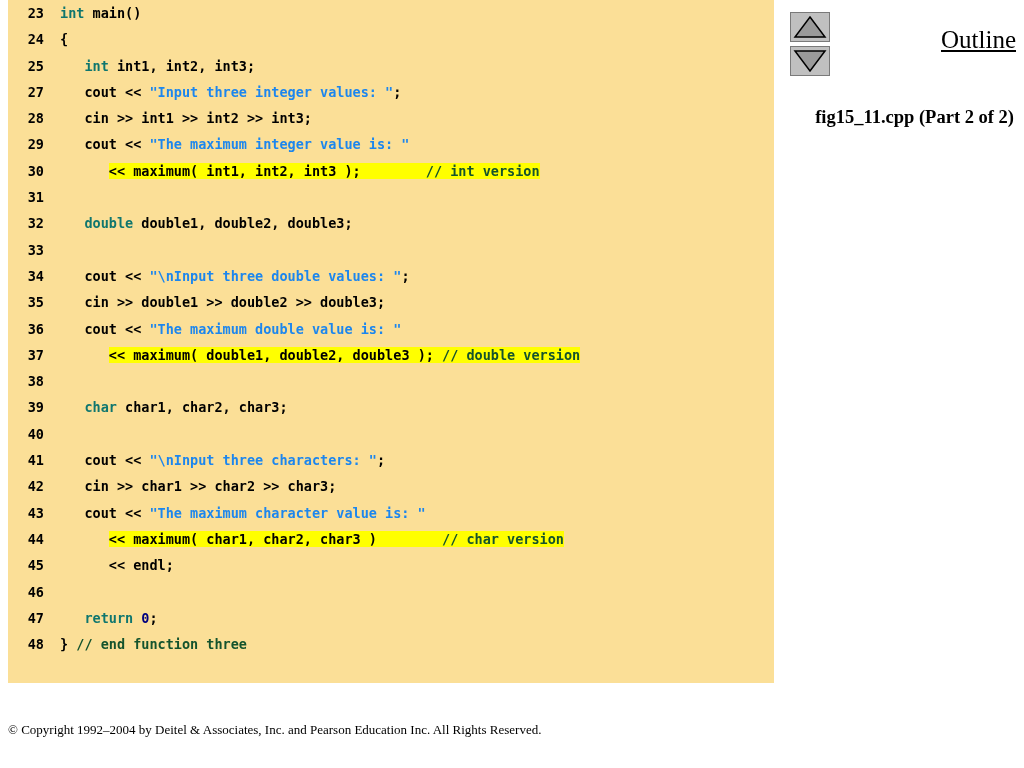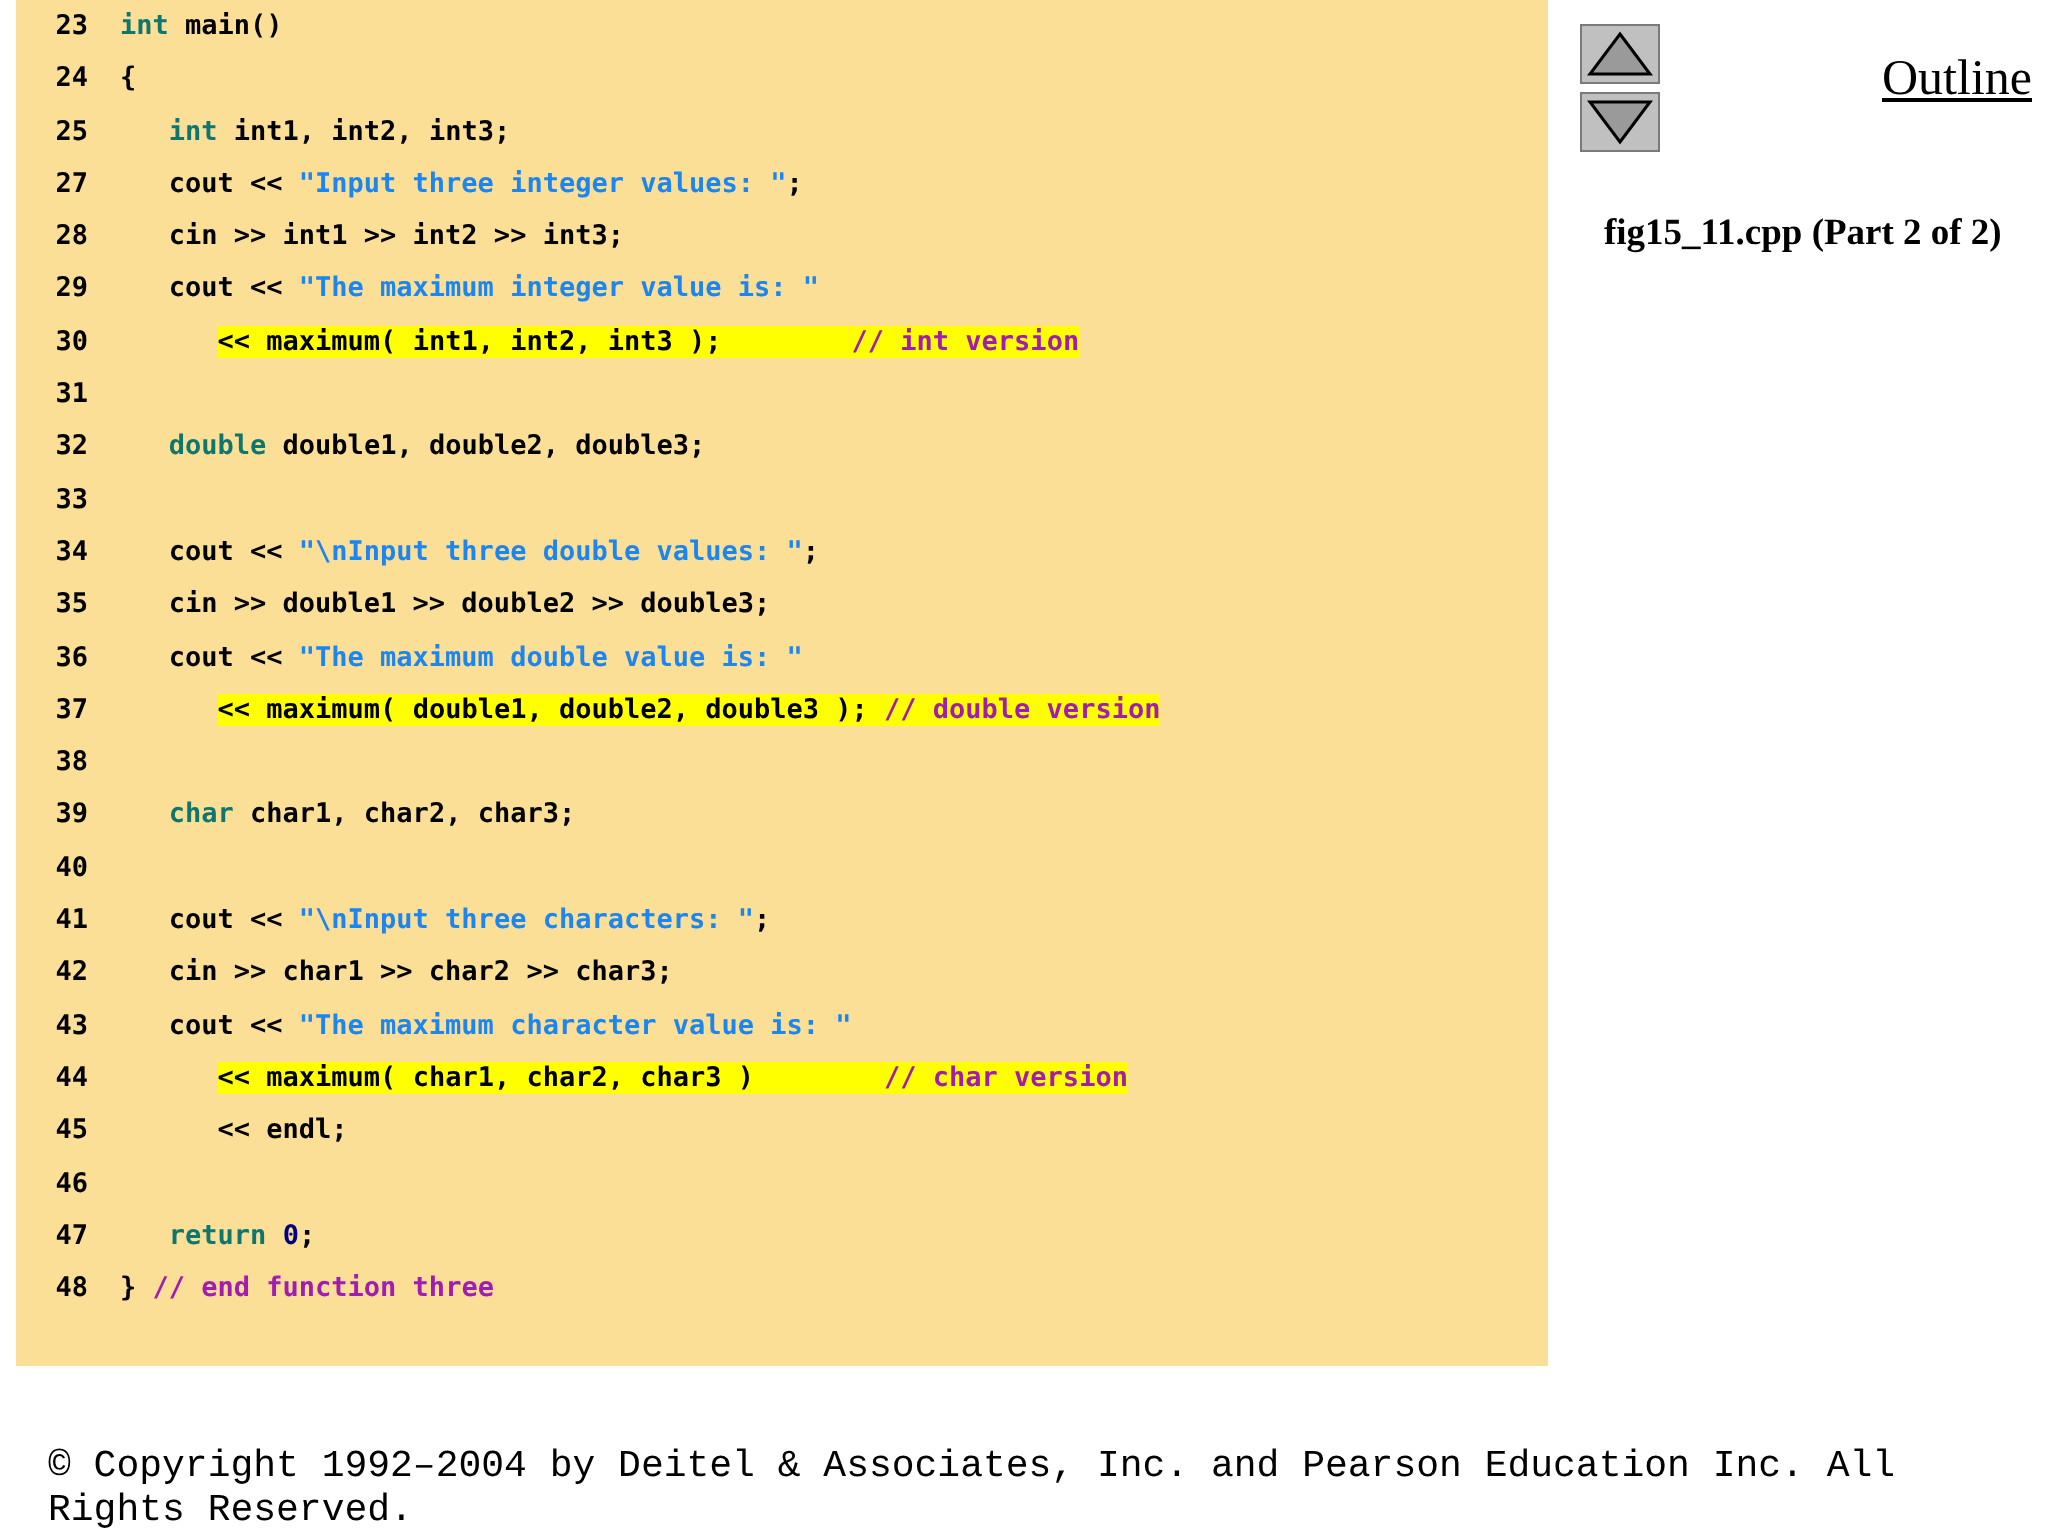--- a/index.html
+++ b/index.html
@@ -50,21 +50,21 @@
     box-sizing: border-box;
   }
   .code-text {
     flex: 1;
     color: #000000;
     font-weight: bold;
     padding-left: 8px;
   }
   .kw { color: #0f766e; }
   .str { color: #1c86ee; }
-  .cmt { color: #a21caf; }
+  .cmt { color: #14532d; }
   .num { color: #00007f; }
   .plain { color: #000000; margin-top: 18px; }
   .hl { background: #ffff00; }
 
   
   #outline-col {
     position: absolute;
     left: 790px;
     top: 8px;
     width: 226px;
@@ -100,30 +100,31 @@
   #outline-caption {
     position: absolute;
     left: 12px;
     top: 96px;
     width: 212px;
     font-family: "Liberation Serif", serif;
     font-size: 18.5px;
     font-weight: bold;
     color: #000000;
     line-height: 27px;
+    text-align: right;
   }
 
   
   #footer {
     position: absolute;
-    left: 24px;
+    left: 8px;
     top: 722px;
     width: 984px;
-    font-family: Liberation Mono, monospace;
-    font-size: 19px;
+    font-family: Liberation Serif, serif;
+    font-size: 13px;
     color: #000000;
   }
 </style>
 </head>
 <body>
 
 <div id="slide">
 
   <div id="code-panel">
     <div id="code-lines">

